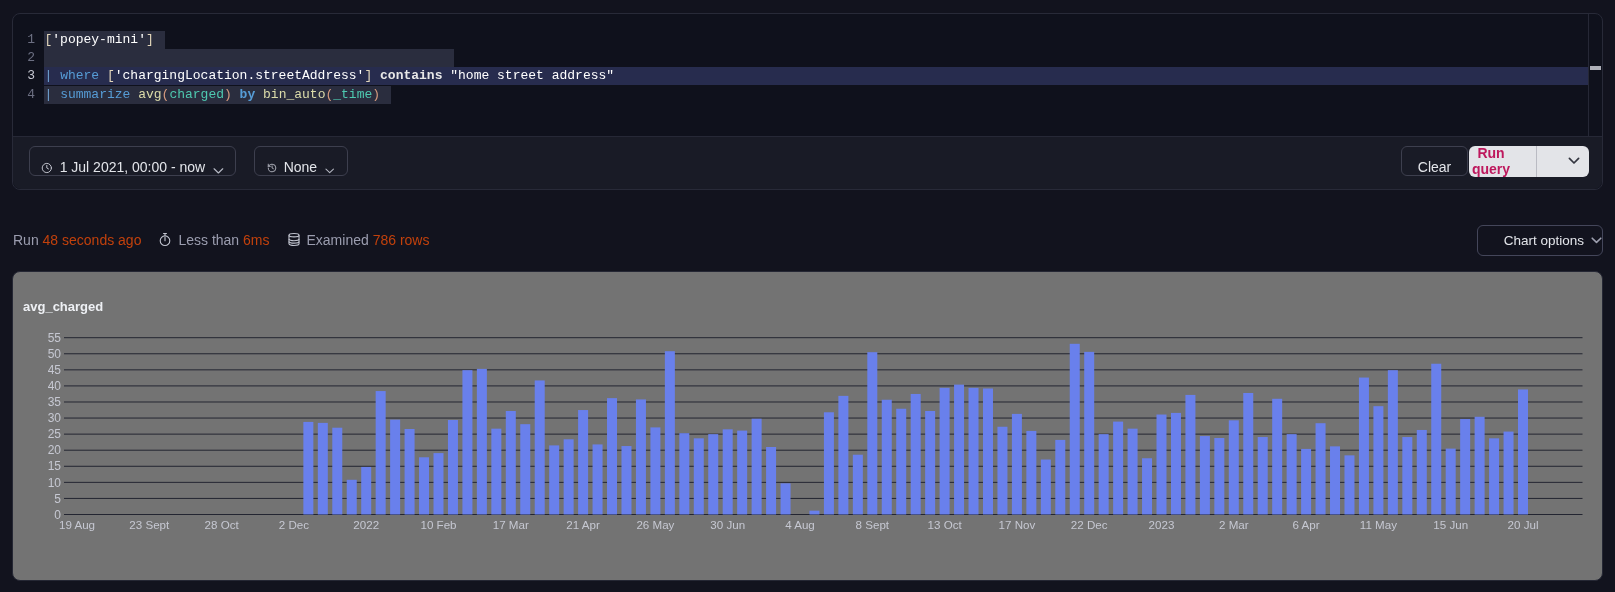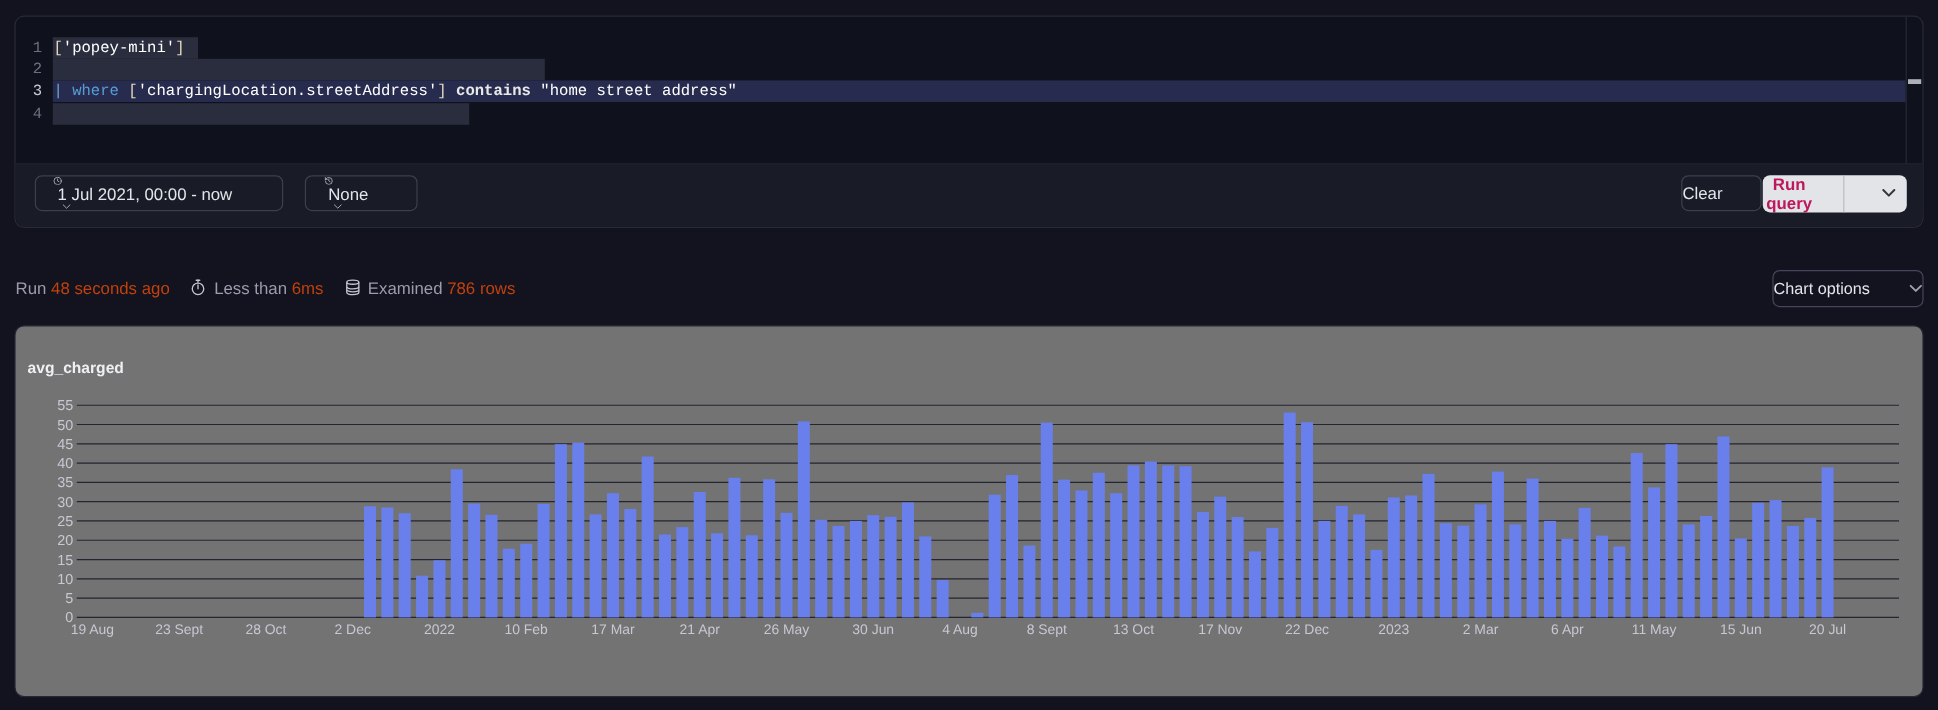--- a/index.html
+++ b/index.html
@@ -21,33 +21,33 @@
 .pipe { color:#6fa2d2; } .str { color:#ffffff; } .id { color:#4ec9b0; }
 .br { color:#e3d7bb; } .fn { color:#dcdcaa; } .par { color:#d59a7e; }
 .opb { color:#e8e8e8; font-weight:bold; }
 #ruler { position:absolute; top:0; right:0; width:14px; height:124px;
   border-left:1px solid #262836; }
 #rulermark { position:absolute; right:1px; top:51.5px; width:11px; height:4.5px;
   background:#aeb0b8; }
 #toolbar { position:absolute; left:0; bottom:0; width:100%; height:53px;
   background:#191b26; border-top:1px solid #262836; border-radius:0 0 8px 8px; }
 .tbtn { position:absolute; top:8.5px; height:30px; border:1px solid #3d3f4e;
-  border-radius:6px; display:flex; align-items:flex-start; color:#e3e5ea;
-  font-size:14px; background:transparent; white-space:nowrap;flex-direction:column; }
+  border-radius:6px; display:flex; align-items:flex-end; color:#e3e5ea;
+  font-size:14px; background:transparent; white-space:nowrap; }
 #runq { position:absolute; top:8.5px; height:31px; background:#e3e4e8;
   border-radius:6px; display:flex; align-items:center; color:#be185d;
   font-size:14px; font-weight:bold;gap:22px; }
 
 
 #status { left:13px; top:231px; display:flex; align-items:center;
   color:#9b9daf; font-size:14px; height:17px; }
 #status b { color:#c2410c; font-weight:normal; }
 #chartopt { left:1477px; top:224.5px; width:126px; height:31px;
   border:1px solid #44465a; border-radius:6px; display:flex; align-items:center;
-  justify-content:space-between; color:#e3e5ea; font-size:13.5px; }
+  justify-content:flex-end; color:#e3e5ea; font-size:13.5px; }
 
 
 #chartpanel { left:12px; top:271px; width:1591px; height:310px;
   background:#737373; border:1px solid #252734; border-radius:8px; }
 #ctitle { position:absolute; left:10px; top:26.5px; font-size:13px;
   font-weight:bold; color:#eef0f4; }
 .al { font-family:"Liberation Sans",sans-serif; font-size:12px; fill:#c6c8d2; }
 .xl { font-family:"Liberation Sans",sans-serif; font-size:11.6px; fill:#c6c8d2; }
 </style></head>
 <body>
@@ -64,20 +64,21 @@
       <span class="gut">2</span>
     </div>
     <div class="cline" style="top:53.3px">
       <div class="row3"></div>
       <span class="gut" style="color:#c6c8d2">3</span>
         <span class="code"><span class="pipe">|</span> <span class="kw">where</span> <span class="br">[</span><span class="str">'chargingLocation.streetAddress'</span><span class="br">]</span> <span class="opb">contains</span> <span class="str">"home street address"</span></span>
     </div>
     <div class="cline" style="top:71.5px">
       <div class="sel" style="width:347px"></div>
       <span class="gut">4</span>
+        <span class="code"><span class="pipe">|</span> <span class="kw">summarize</span> <span class="fn">avg</span><span class="par">(</span><span class="id">charged</span><span class="par">)</span> <span class="kwb">by</span> <span class="fn">bin_auto</span><span class="par">(</span><span class="id">_time</span><span class="par">)</span></span>
     </div>
     <div id="ruler">
         <div id="rulermark"></div>
       </div>
   </div>
   <div id="toolbar">
     <div class="tbtn" style="left:16px; width:207px; padding:0 11px;">
       <svg width="14" height="14" viewBox="0 0 24 24" fill="none" stroke="#ccced8" stroke-width="1.9" stroke-linecap="round" stroke-linejoin="round">
           <circle cx="12" cy="12" r="9.5"></circle>
           <polyline points="12 6.5 12 12 15.5 14"></polyline>

